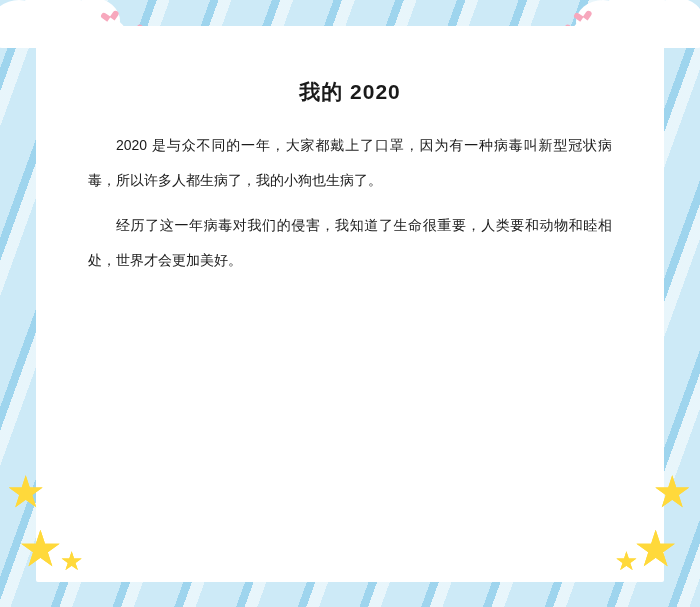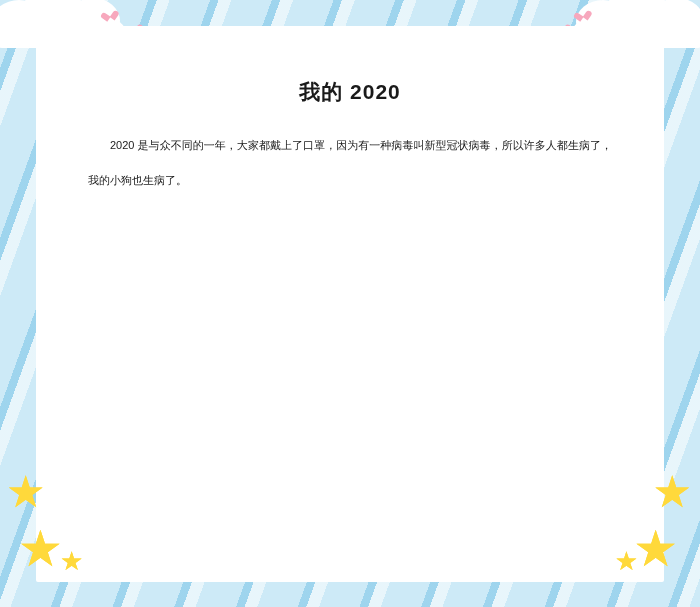--- a/index.html
+++ b/index.html
@@ -57,21 +57,21 @@
   }
   .doc-title {
     text-align: center;
     font-size: 21px;
     font-weight: bold;
     color: #1a1a1a;
     letter-spacing: 1px;
     margin: 0 0 22px 0;
   }
   .para {
-    font-size: 11px;
+    font-size: 14px;
     line-height: 35px;
     color: #1a1a1a;
     text-align: justify;
     text-justify: inter-ideograph;
     text-indent: 2em;
     margin: 0 0 10px 0;
   }
   
   .cloud {
     position: absolute;
@@ -150,20 +150,21 @@
   <div class="heart h1"></div>
   <div class="heart h2"></div>
   <div class="heart h3"></div>
   <div class="heart h4"></div>
 
   <div class="sheet"></div>
 
   <div class="content">
     <h1 class="doc-title">我的 2020</h1>
     <p class="para">2020 是与众不同的一年，大家都戴上了口罩，因为有一种病毒叫新型冠状病毒，所以许多人都生病了，我的小狗也生病了。</p>
+    <p class="para">经历了这一年病毒对我们的侵害，我知道了生命很重要，人类要和动物和睦相处，世界才会更加美好。</p>
   </div>
 
   <div class="star s1">★</div>
   <div class="star s2">★</div>
   <div class="star s3">★</div>
   <div class="star s4">★</div>
   <div class="star s5">★</div>
   <div class="star s6">★</div>
 
 </div>

